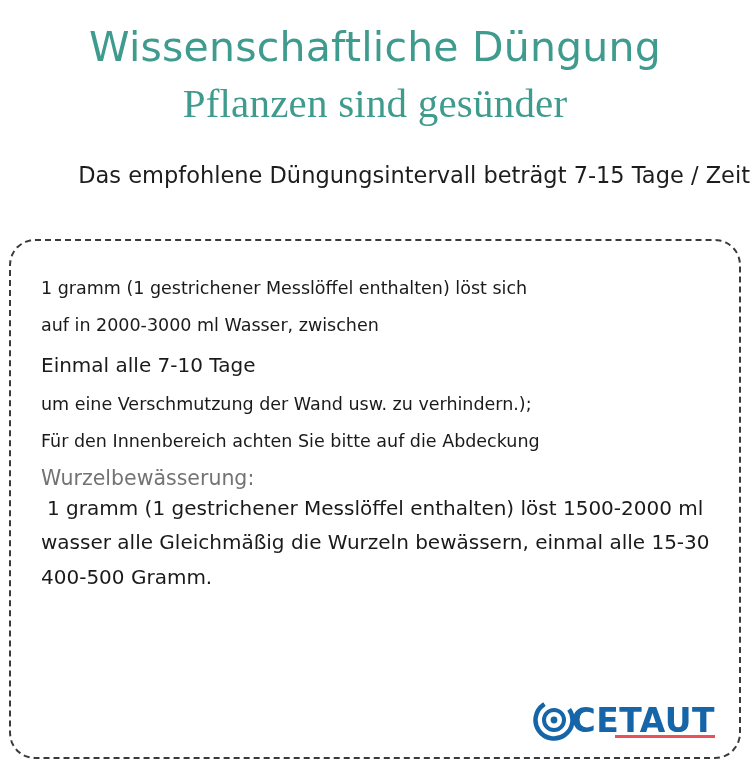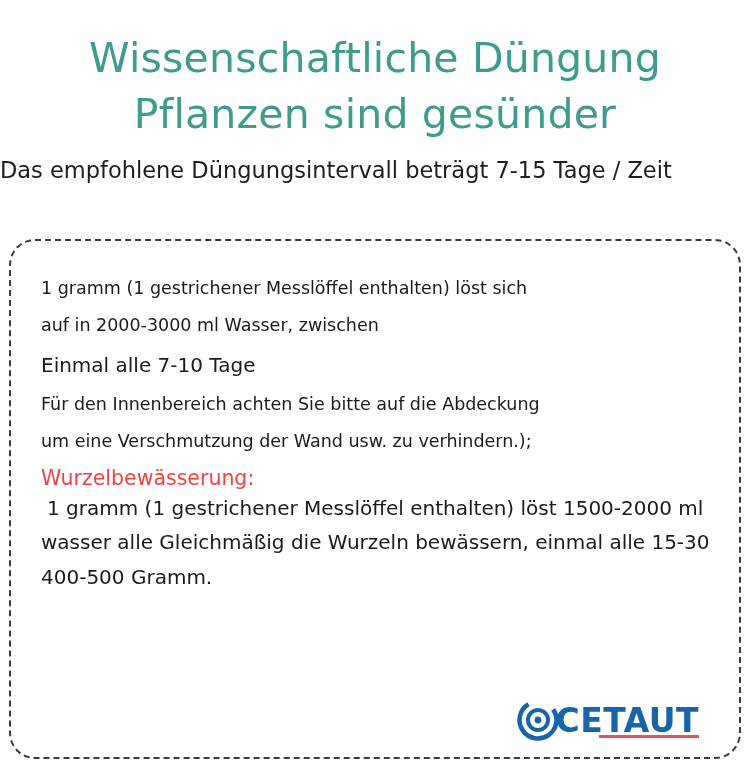--- a/index.html
+++ b/index.html
@@ -14,37 +14,38 @@
     color: #1a1a1a;
     overflow: hidden;
   }
   .page {
     position: relative;
     width: 750px;
     height: 774px;
     box-sizing: border-box;
   }
   .headline-block {
-    padding-top: 31px;
+    padding-top: 20px;
     text-align: center;
   }
   .headline {
     color: #3f9b8e;
     font-size: 41px;
     line-height: 1.32;
     font-weight: 400;
     letter-spacing: 0.2px;
     white-space: nowrap;
   }
   .headline.line2 {
     margin-top: 2px;
+    font-family: Liberation Serif, serif;
   }
   .subheadline {
-    margin-top: 16px;
-    text-align: left;
+    margin-top: 32px;
+    text-align: right;
     font-size: 22.5px;
     color: #1d1d1d;
     font-weight: 400;
     white-space: nowrap;
   }
   .panel {
     position: absolute;
     left: 9px;
     top: 239px;
     width: 732px;
@@ -54,21 +55,21 @@
     border-radius: 26px;
     padding: 24px 26px 0 26px;
   }
   .section-title {
     color: #e8525a;
     font-size: 20.5px;
     margin: 0 0 6px 4px;
     font-weight: 400;
   }
   .section-title.red2 {
-    color: #ef4444;
+    color: #737373;
     margin-top: 10px;
     margin-bottom: 2px;
   }
   .para {
     font-size: 17.5px;
     line-height: 1.62;
     color: #1a1a1a;
     margin: 0 0 0 4px;
     font-weight: 400;
   }
@@ -76,21 +77,21 @@
     font-size: 20px;
     line-height: 1.62;
   }
   .para.indent {
     margin-left: 10px;
   }
   .spray-lines .para { margin-bottom: 2px; margin-top: 9px; }
   .root-lines .para { margin-bottom: 2px; }
   .logo {
     position: absolute;
-    right: 40px;
+    right: 24px;
     bottom: 14px;
     display: flex;
     align-items: center;
     height: 46px;
   }
   .logo-mark {
     width: 42px;
     height: 42px;
     flex: 0 0 42px;
   }
@@ -123,22 +124,22 @@
     <div class="subheadline">Das empfohlene Düngungsintervall beträgt 7-15 Tage / Zeit</div>
   </div>
 
   <div class="panel">
 
     <div class="spray-section">
       <div class="spray-lines">
         <div class="para">1 gramm (1 gestrichener Messlöffel enthalten) löst sich</div>
         <div class="para">auf in 2000-3000 ml Wasser, zwischen</div>
         <div class="para big">Einmal alle 7-10 Tage</div>
+        <div class="para"> um eine Verschmutzung der Wand usw. zu verhindern.);</div>
         <div class="para">Für den Innenbereich achten Sie bitte auf die Abdeckung</div>
-        <div class="para"> um eine Verschmutzung der Wand usw. zu verhindern.);</div>
       </div>
     </div>
 
     <div class="root-section">
       <div class="section-title red2">Wurzelbewässerung:</div>
       <div class="root-lines">
         <div class="para big indent">1 gramm (1 gestrichener Messlöffel enthalten) löst 1500-2000 ml</div>
         <div class="para big">wasser alle Gleichmäßig die Wurzeln bewässern, einmal alle 15-30</div>
         <div class="para big">400-500 Gramm.</div>
       </div>

